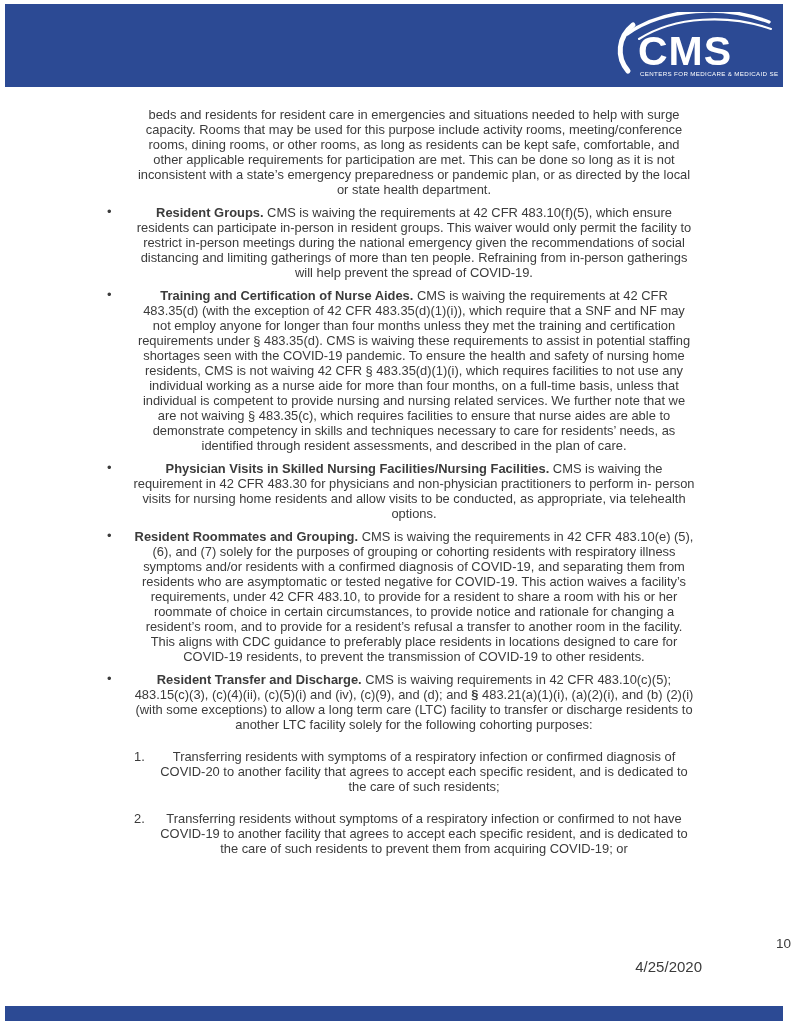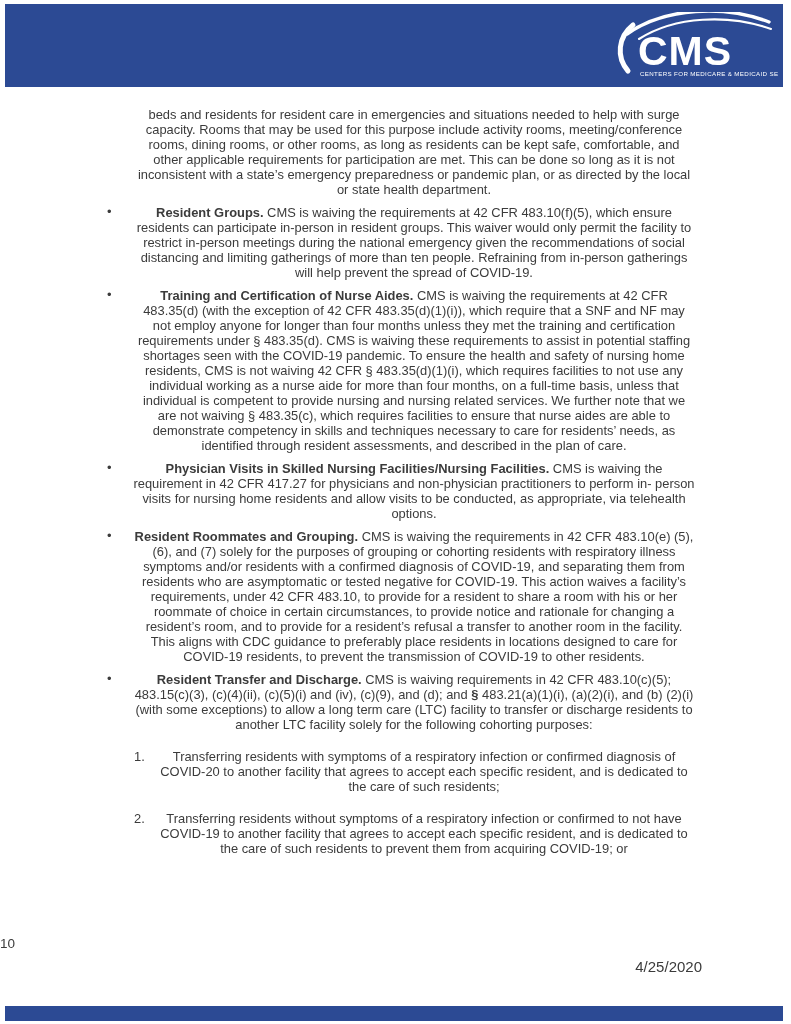--- a/index.html
+++ b/index.html
@@ -18,21 +18,21 @@
   .content { position:absolute; top:107px; left:103px; width:592px;
              color:#3b3b3b; font-size:12.9px; line-height:15px; text-align:center; }
   .intro { margin-left:30px; }
   .bullet-item { position:relative; padding-left:30px; margin-top:8px; }
   .bullet-dot { position:absolute; left:4px; top:-1px; font-size:13px; }
   .b { font-weight:bold;margin-top:16px; }
   .num-item { position:relative; padding-left:50px; margin-top:17px; }
   .num-label { position:absolute; left:31px; top:0; }
 
   
-  .footer-page { position:absolute; top:936px; left:0; width:791px; text-align:left;
+  .footer-page { position:absolute; top:936px; left:0; width:791px; text-align:right;
                  font-size:13.5px; color:#3b3b3b; }
   .footer-date { position:absolute; top:958px; right:89px; font-size:15px; color:#3b3b3b; }
 </style>
 </head>
 <body>
 
 <div class="page">
 
   <div class="top-bar">
     <div class="logo-wrap">
@@ -54,21 +54,21 @@
         <div class="bullet-item">
           <span class="bullet-dot">•</span>
           <div class="bullet-body"><span class="b">Resident Groups. </span><span>CMS is waiving the requirements at 42 CFR 483.10(f)(5), which ensure residents can participate in-person in resident groups. This waiver would only permit the facility to restrict in-person meetings during the national emergency given the recommendations of social distancing and limiting gatherings of more than ten people. Refraining from in-person gatherings will help prevent the spread of COVID-19.</span></div>
         </div>
         <div class="bullet-item">
           <span class="bullet-dot">•</span>
           <div class="bullet-body"><span class="b">Training and Certification of Nurse Aides. </span><span>CMS is waiving the requirements at 42 CFR 483.35(d) (with the exception of 42 CFR 483.35(d)(1)(i)), which require that a SNF and NF may not employ anyone for longer than four months unless they met the training and certification requirements under § 483.35(d). CMS is waiving these requirements to assist in potential staffing shortages seen with the COVID-19 pandemic. To ensure the health and safety of nursing home residents, CMS is not waiving 42 CFR § 483.35(d)(1)(i), which requires facilities to not use any individual working as a nurse aide for more than four months, on a full-time basis, unless that individual is competent to provide nursing and nursing related services. We further note that we are not waiving § 483.35(c), which requires facilities to ensure that nurse aides are able to demonstrate competency in skills and techniques necessary to care for residents’ needs, as identified through resident assessments, and described in the plan of care.</span></div>
         </div>
         <div class="bullet-item">
           <span class="bullet-dot">•</span>
-          <div class="bullet-body"><span class="b">Physician Visits in Skilled Nursing Facilities/Nursing Facilities. </span><span>CMS is waiving the requirement in 42 CFR 417.27 for physicians and non-physician practitioners to perform in- person visits for nursing home residents and allow visits to be conducted, as appropriate, via telehealth options.</span></div>
+          <div class="bullet-body"><span class="b">Physician Visits in Skilled Nursing Facilities/Nursing Facilities. </span><span>CMS is waiving the requirement in 42 CFR 483.30 for physicians and non-physician practitioners to perform in- person visits for nursing home residents and allow visits to be conducted, as appropriate, via telehealth options.</span></div>
         </div>
         <div class="bullet-item">
           <span class="bullet-dot">•</span>
           <div class="bullet-body"><span class="b">Resident Roommates and Grouping. </span><span>CMS is waiving the requirements in 42 CFR 483.10(e) (5), (6), and (7) solely for the purposes of grouping or cohorting residents with respiratory illness symptoms and/or residents with a confirmed diagnosis of COVID-19, and separating them from residents who are asymptomatic or tested negative for COVID-19. This action waives a facility’s requirements, under 42 CFR 483.10, to provide for a resident to share a room with his or her roommate of choice in certain circumstances, to provide notice and rationale for changing a resident’s room, and to provide for a resident’s refusal a transfer to another room in the facility. This aligns with CDC guidance to preferably place residents in locations designed to care for COVID-19 residents, to prevent the transmission of COVID-19 to other residents.</span></div>
         </div>
         <div class="bullet-item">
           <span class="bullet-dot">•</span>
           <div class="bullet-body"><span class="b">Resident Transfer and Discharge. </span><span>CMS is waiving requirements in 42 CFR 483.10(c)(5); 483.15(c)(3), (c)(4)(ii), (c)(5)(i) and (iv), (c)(9), and (d); and </span><span class="b">§</span><span> 483.21(a)(1)(i), (a)(2)(i), and (b) (2)(i) (with some exceptions) to allow a long term care (LTC) facility to transfer or discharge residents to another LTC facility solely for the following cohorting purposes:</span></div>
         </div>
       </div>

